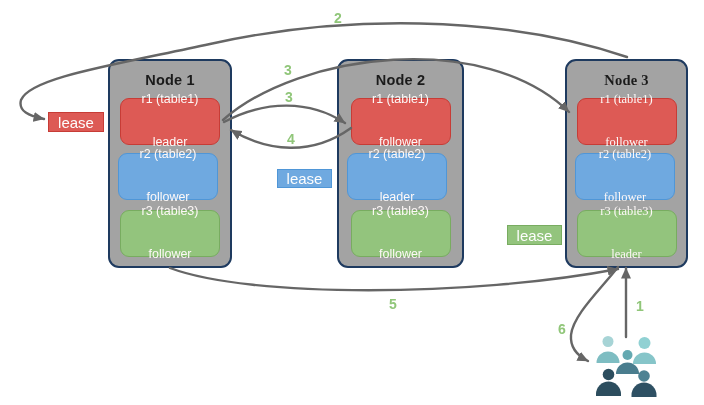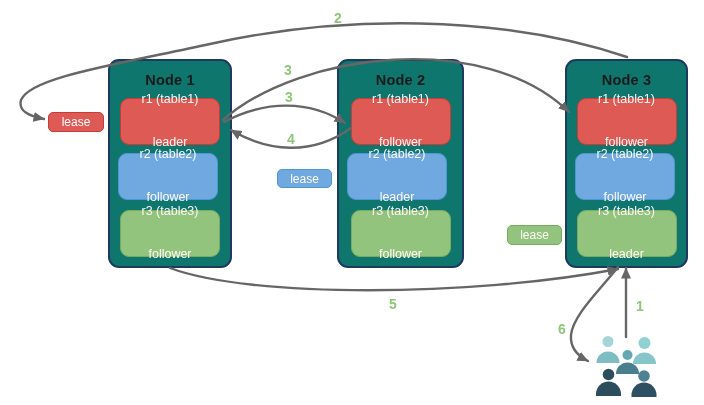--- a/index.html
+++ b/index.html
@@ -8,43 +8,43 @@
     --green:#93c47d; --green-border:#78ac60;
     --node-border:#1e3a5f; --arrow:#666666; --step-label:#90c679;
     --title:#1b1b1b;
   }
   html,body{margin:0;padding:0;background:#ffffff;}
   body{font-family:"Liberation Sans","DejaVu Sans",sans-serif;}
   .stage{position:relative;width:704px;height:405px;background:#fff;overflow:hidden;}
 
   .node{
     position:absolute;box-sizing:border-box;
-    width:124px;height:209px;background:#0f766e;
+    width:124px;height:209px;background:#a3a3a3;
     border:2px solid var(--node-border);border-radius:11px;
   }
   .node-title{
     text-align:center;padding-top:11px;height:26px;
     font-size:14.5px;font-weight:bold;color:var(--title);
     letter-spacing:.2px;
   }
   .replica{
     box-sizing:border-box;width:100px;height:47px;margin:0 auto 8px auto;
     border-radius:9px;border:1.5px solid;
     display:flex;flex-direction:column;align-items:center;justify-content:center;
     color:#fdf8f7;font-size:12.5px;line-height:1.25;text-align:center;gap:27px;
   }
   .replica.red{background:var(--red);border-color:var(--red-border);}
   .replica.blue{background:var(--blue);border-color:var(--blue-border);margin-left:8px;}
   .replica.green{background:var(--green);border-color:var(--green-border);margin-top:10px;}
 
   .lease{
     position:absolute;box-sizing:border-box;height:20px;width:56px;
-    border-radius:5px;border:1.5px solid;
+    border-radius:0;border:1.5px solid;
     display:flex;align-items:center;justify-content:center;
-    color:#fdfdfd;font-size:12px;text-align:center;
+    color:#fdfdfd;font-size:15px;text-align:center;
   }
   .lease.red{background:var(--red);border-color:var(--red-border);}
   .lease.blue{background:var(--blue);border-color:var(--blue-border);}
   .lease.green{background:var(--green);border-color:var(--green-border);}
 
   .step{
     position:absolute;width:16px;height:18px;text-align:center;
     font-size:14px;font-weight:bold;color:var(--step-label);
   }
 
@@ -83,21 +83,21 @@
     <div class="replica blue">
       <div>r2 (table2)</div>
       <div>leader</div>
     </div>
     <div class="replica green">
       <div>r3 (table3)</div>
       <div>follower</div>
     </div>
   </div>
 
-  <div class="node" style="left:565px;top:59px;width:123px;">
+  <div class="node" style="left:565px;top:59px;width:123px;font-family:Liberation Serif, serif;">
     <div class="node-title">Node 3</div>
     <div class="replica red">
       <div>r1 (table1)</div>
       <div>follower</div>
     </div>
     <div class="replica blue">
       <div>r2 (table2)</div>
       <div>follower</div>
     </div>
     <div class="replica green">

